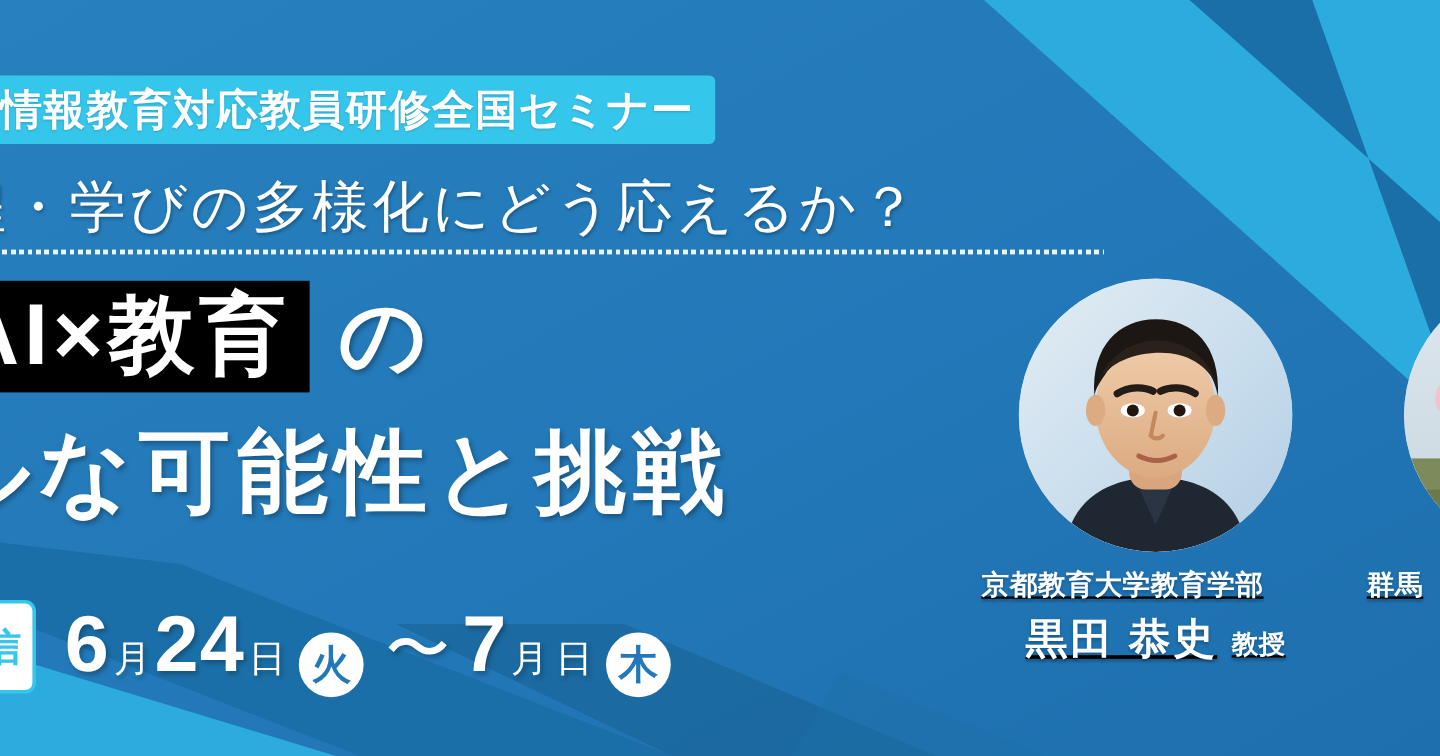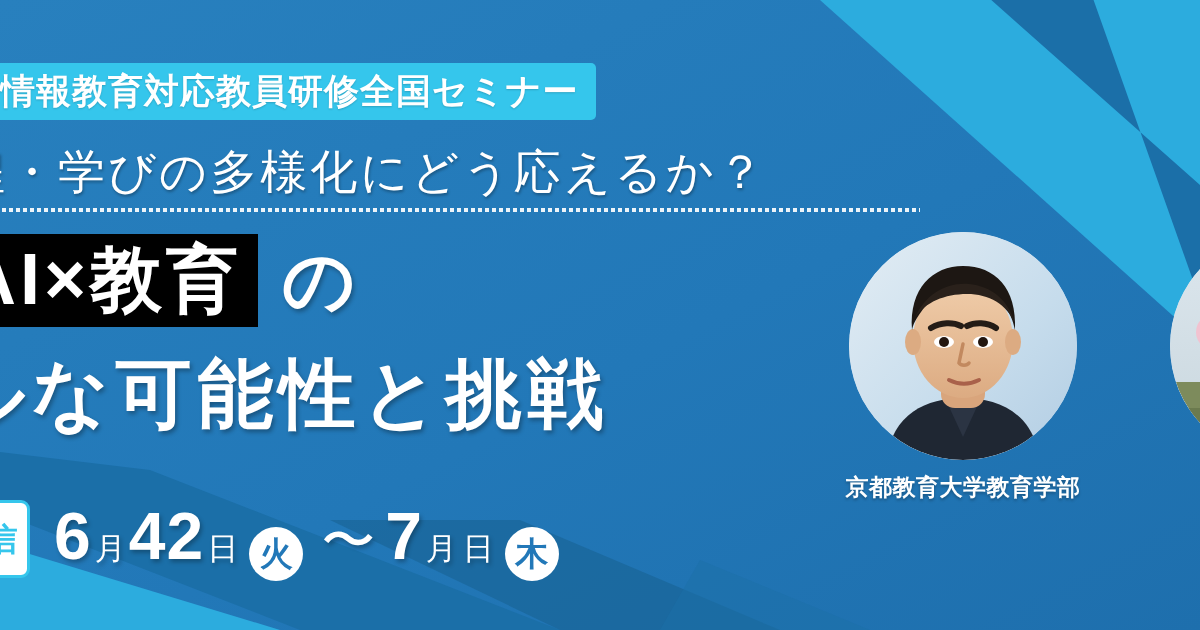--- a/index.html
+++ b/index.html
@@ -93,21 +93,21 @@
     display:inline-flex;align-items:center;justify-content:center;
     width:54px;height:54px;border-radius:50%;
     background:#ffffff;color:#2278B8;
     font-size:33px;font-weight:800;line-height:1;
     margin:0 8px;position:relative;top:6px;
     text-shadow:none;
   }
   .d-tilde{font-size:54px;font-weight:500;line-height:1;margin:0 10px;}
 
   
-  .speaker{position:absolute;text-align:center;}
+  .speaker{position:absolute;text-align:left;text-decoration:underline;}
   .spk-photo{
     border-radius:50%;overflow:hidden;position:relative;
     background:linear-gradient(150deg,#dfe9f1 0%,#c9dced 55%,#b9d2e6 100%);
   }
   .spk-photo svg{display:block;}
   .spk-aff{
     color:#ffffff;font-size:23px;font-weight:700;letter-spacing:.5px;
     white-space:nowrap;text-shadow:0 2px 3px rgba(0,0,0,.28);
     margin-top:12px;
   }
@@ -176,21 +176,21 @@
     </div>
   </div>
 
   <div class="date-row">
     <div class="date-pill">
       <span>信</span>
     </div>
     <div class="date-text">
       <span class="d-num">6</span>
       <span class="d-unit">月</span>
-      <span class="d-num">42</span>
+      <span class="d-num">24</span>
       <span class="d-unit">日</span>
       <span class="d-dow">火</span>
       <span class="d-tilde">〜</span>
       <span class="d-num">7</span>
       <span class="d-unit">月</span>
       <span class="d-unit">日</span>
       <span class="d-dow">木</span>
     </div>
   </div>
 
@@ -235,20 +235,24 @@
           <circle cx="95" cy="110" r="5" fill="#23160f"></circle>
           <circle cx="134" cy="110" r="5" fill="#23160f"></circle>
 
           <path d="M114 112 L110 131 C112 134 118 134 120 131" stroke="#c2895f" stroke-width="3.5" fill="none" stroke-linecap="round"></path>
 
           <path d="M100 148 C110 153 120 153 130 148" stroke="#a9614a" stroke-width="4" fill="none" stroke-linecap="round"></path>
         </g>
       </svg>
     </div>
     <div class="spk-aff">京都教育大学教育学部</div>
+    <div class="spk-name-row">
+      <span class="spk-name">黒田 恭史</span>
+      <span class="spk-title">教授</span>
+    </div>
   </div>
 
   <div class="speaker" id="speaker-2">
     <div class="spk-photo">
       <svg width="228" height="228" viewBox="0 0 228 228" xmlns="http://www.w3.org/2000/svg">
         <defs>
           <clipPath id="c2">
               <circle cx="114" cy="114" r="114"></circle>
             </clipPath>
           <linearGradient id="sky2" x1="0" y1="0" x2="0" y2="1">

